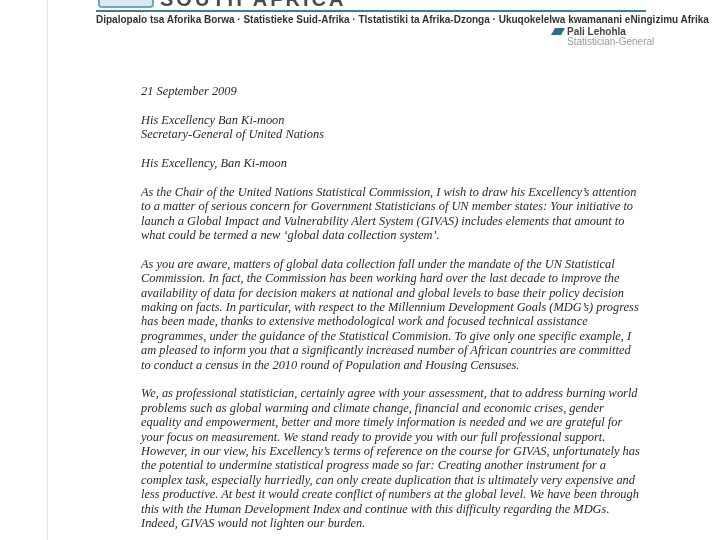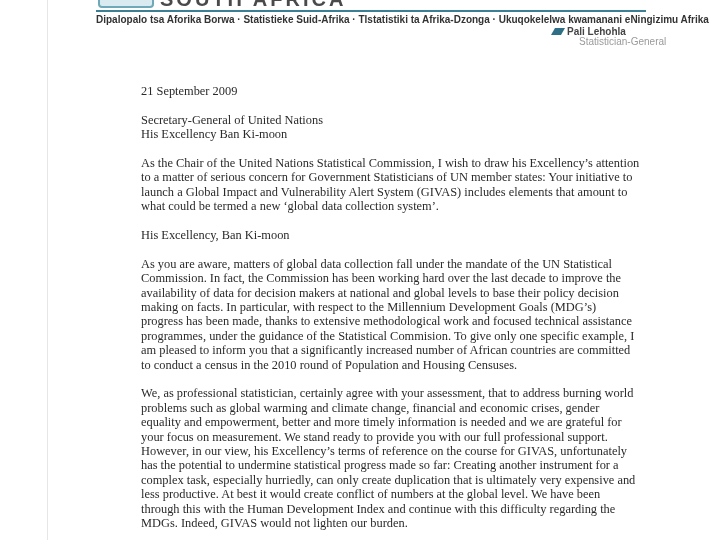--- a/index.html
+++ b/index.html
@@ -5,23 +5,23 @@
   html, body { margin:0; padding:0; }
   body { width:720px; height:540px; background:#ffffff; position:relative; overflow:hidden; font-family:"Liberation Serif", serif; color:#2a2a2a; }
   .margin-line { position:absolute; left:47px; top:0; width:1px; height:540px; background:#e6e6e6; }
   .logo-band { position:absolute; left:98px; top:-6px; width:52px; height:10px; border:2px solid #6fa8b8; border-radius:4px; background:#d9ebf0; }
   .brand { position:absolute; left:160px; top:-12px; font-family:"Liberation Sans", sans-serif; font-weight:bold; font-size:20px; color:#4a4a4a; letter-spacing:3px; }
   .rule { position:absolute; left:96px; top:10px; width:550px; height:2px; background:#3d7f93; }
   .tagline { position:absolute; left:96px; top:14px; font-family:"Liberation Sans", sans-serif; font-weight:bold; font-size:10px; color:#333; white-space:nowrap; }
   .sg { position:absolute; left:567px; top:27px; font-family:Liberation Sans, sans-serif; font-size:10px; line-height:10px; }
   .sg .mark { position:absolute; left:-14px; top:1px; width:10px; height:7px; background:#2f6f86; transform:skewX(-30deg); }
   .sg .name { color:#444; font-weight:bold; }
-  .sg .role { color:#9a9a9a;margin-left:12px; }
+  .sg .role { color:#9a9a9a; }
   .letter { position:absolute; left:141px; top:84px; width:500px; font-size:12.4px; line-height:14.4px; }
-  .letter p { margin:0 0 14.4px 0; }
+  .letter p { margin:0 0 14.4px 0;font-style:italic; }
   .letter .line { display:block; }
   .date { margin-bottom:14.4px !important; }
 </style>
 </head>
 <body>
 
 <div class="margin-line"></div>
 
 <div>
   <div class="logo-band"></div>
@@ -31,20 +31,20 @@
   <div class="sg">
     <span class="mark"></span>
     <div class="name">Pali Lehohla</div>
     <div class="role">Statistician-General</div>
   </div>
 </div>
 
 <div class="letter">
   <p class="date">21 September 2009</p>
   <p>
+    <span class="line">His Excellency Ban Ki-moon</span>
     <span class="line">Secretary-General of United Nations</span>
-    <span class="line">His Excellency Ban Ki-moon</span>
   </p>
+  <p>His Excellency, Ban Ki-moon</p>
   <p>As the Chair of the United Nations Statistical Commission, I wish to draw his Excellency’s attention to a matter of serious concern for Government Statisticians of UN member states: Your initiative to launch a Global Impact and Vulnerability Alert System (GIVAS) includes elements that amount to what could be termed a new ‘global data collection system’.</p>
-  <p>His Excellency, Ban Ki-moon</p>
   <p>As you are aware, matters of global data collection fall under the mandate of the UN Statistical Commission. In fact, the Commission has been working hard over the last decade to improve the availability of data for decision makers at national and global levels to base their policy decision making on facts. In particular, with respect to the Millennium Development Goals (MDG’s) progress has been made, thanks to extensive methodological work and focused technical assistance programmes, under the guidance of the Statistical Commision. To give only one specific example, I am pleased to inform you that a significantly increased number of African countries are committed to conduct a census in the 2010 round of Population and Housing Censuses.</p>
   <p>We, as professional statistician, certainly agree with your assessment, that to address burning world problems such as global warming and climate change, financial and economic crises, gender equality and empowerment, better and more timely information is needed and we are grateful for your focus on measurement. We stand ready to provide you with our full professional support. However, in our view, his Excellency’s terms of reference on the course for GIVAS, unfortunately has the potential to undermine statistical progress made so far: Creating another instrument for a complex task, especially hurriedly, can only create duplication that is ultimately very expensive and less productive. At best it would create conflict of numbers at the global level.  We have been through this with the Human Development Index and continue with this difficulty regarding the MDGs. Indeed, GIVAS would not lighten our burden.</p>
 </div>
 
 </body></html>

